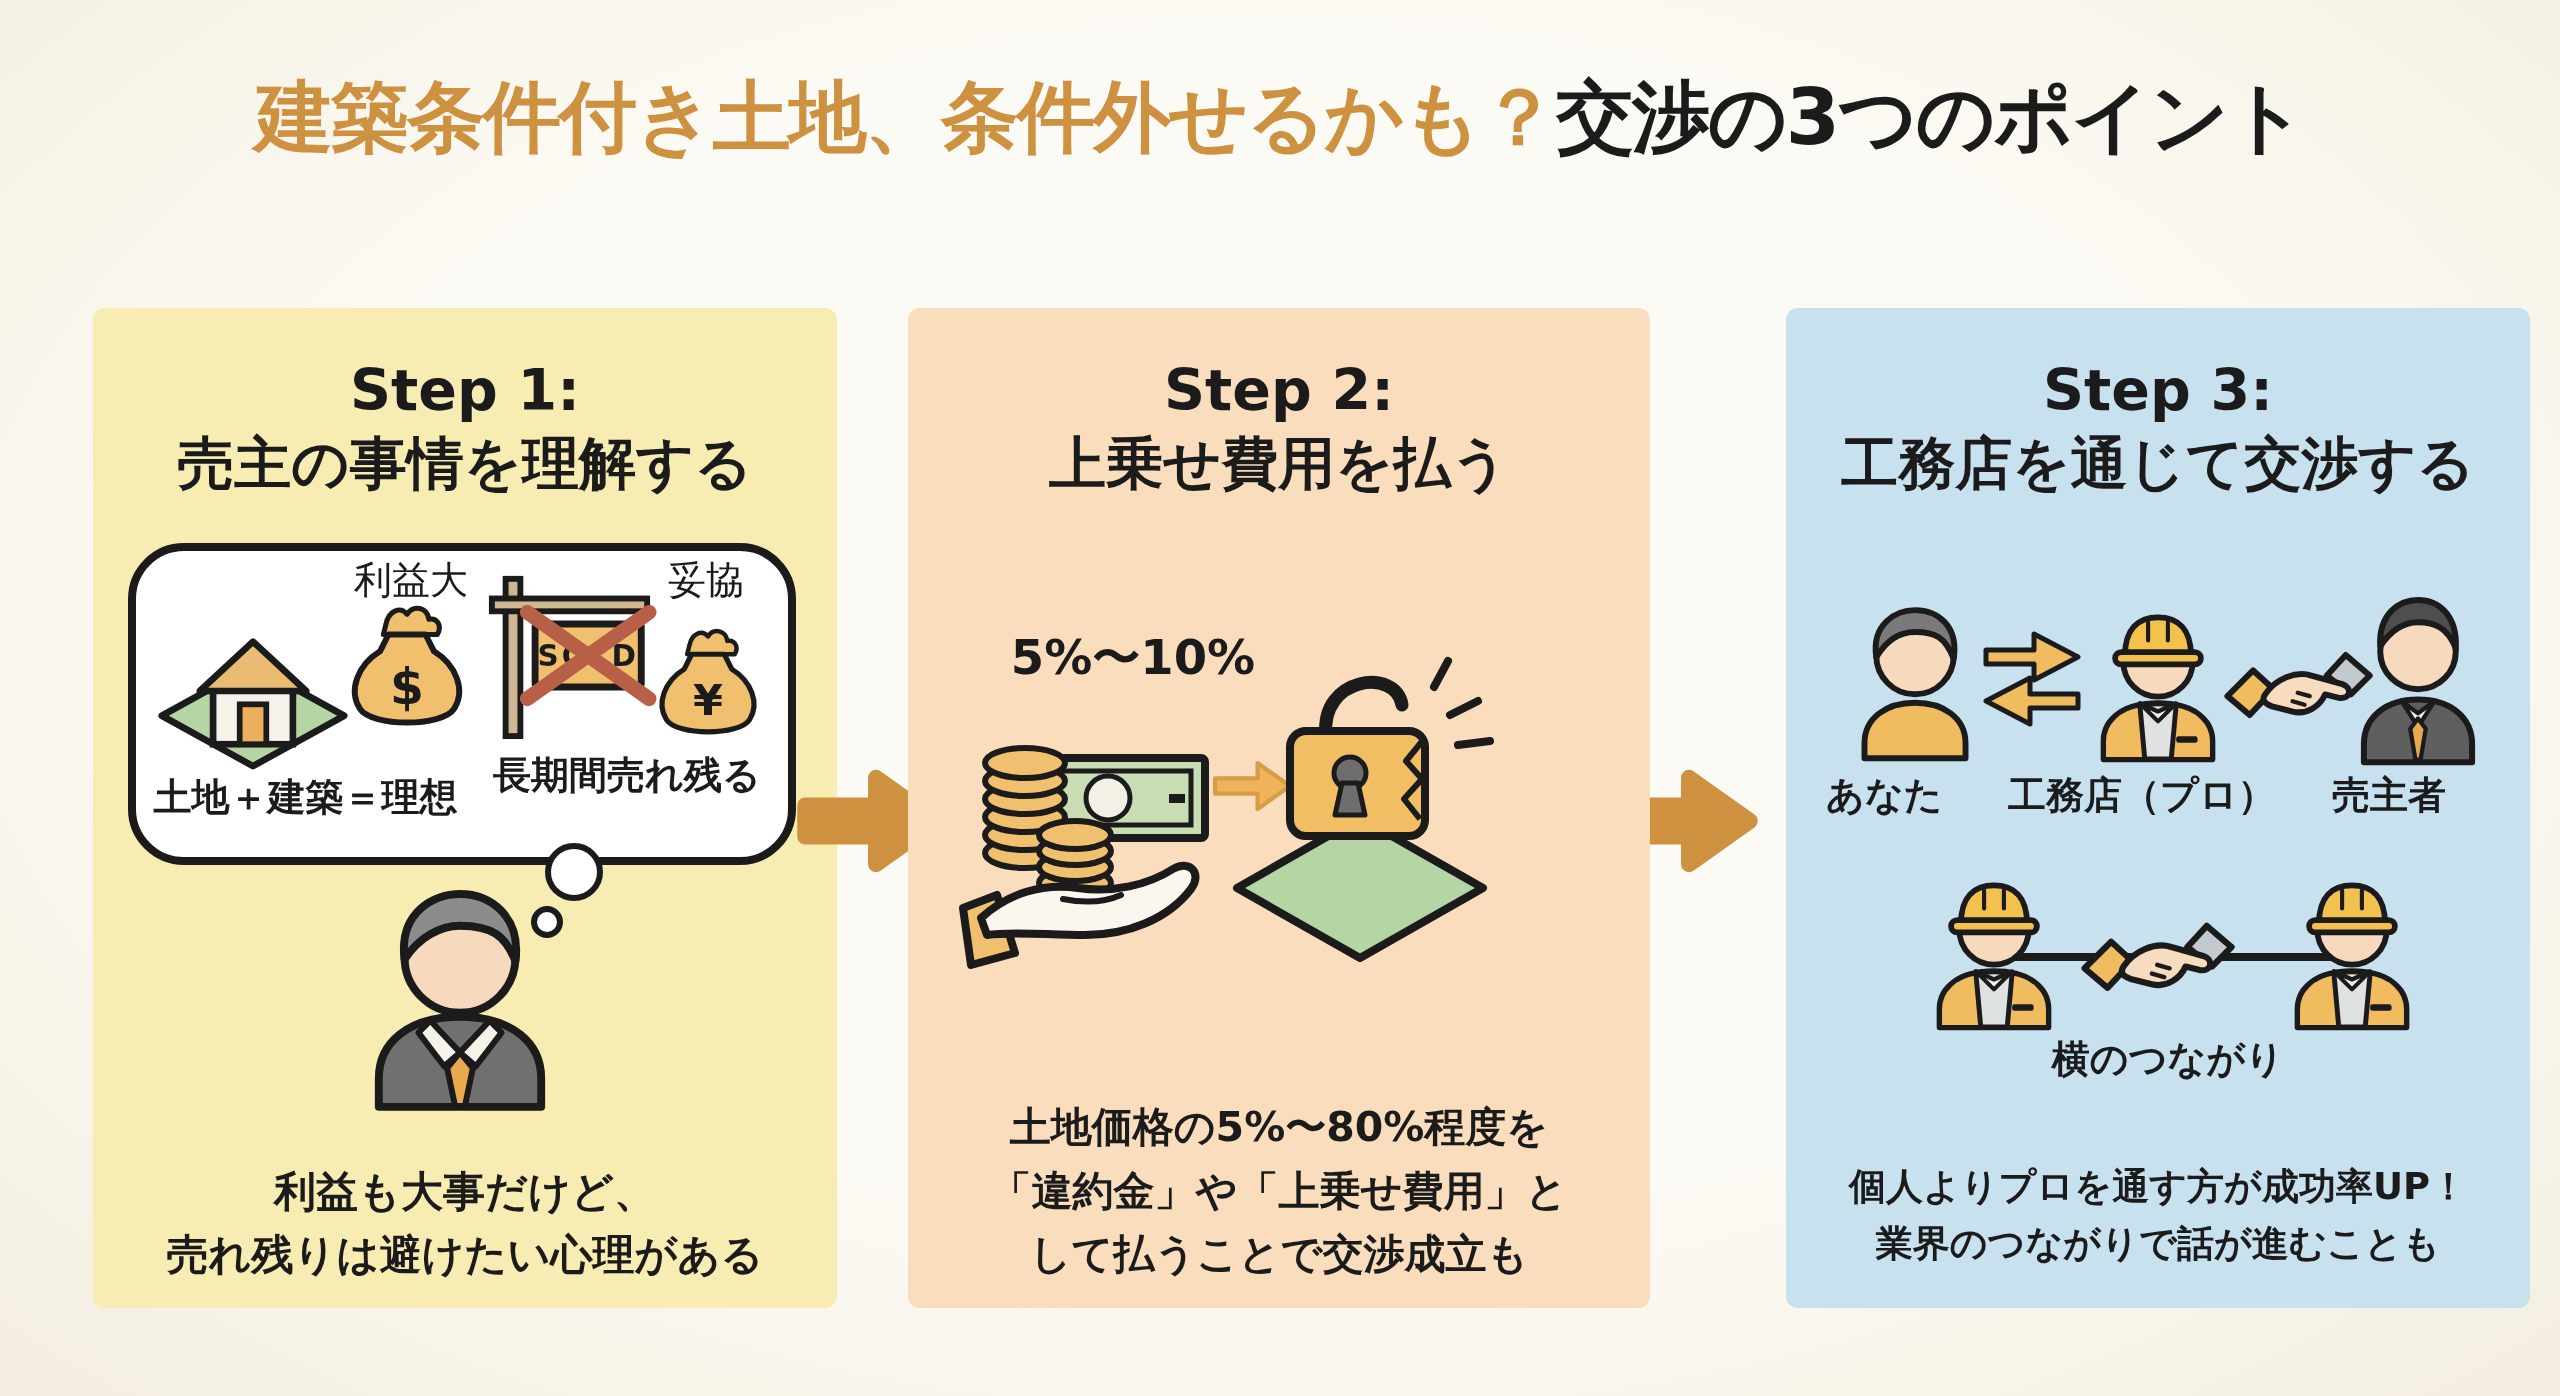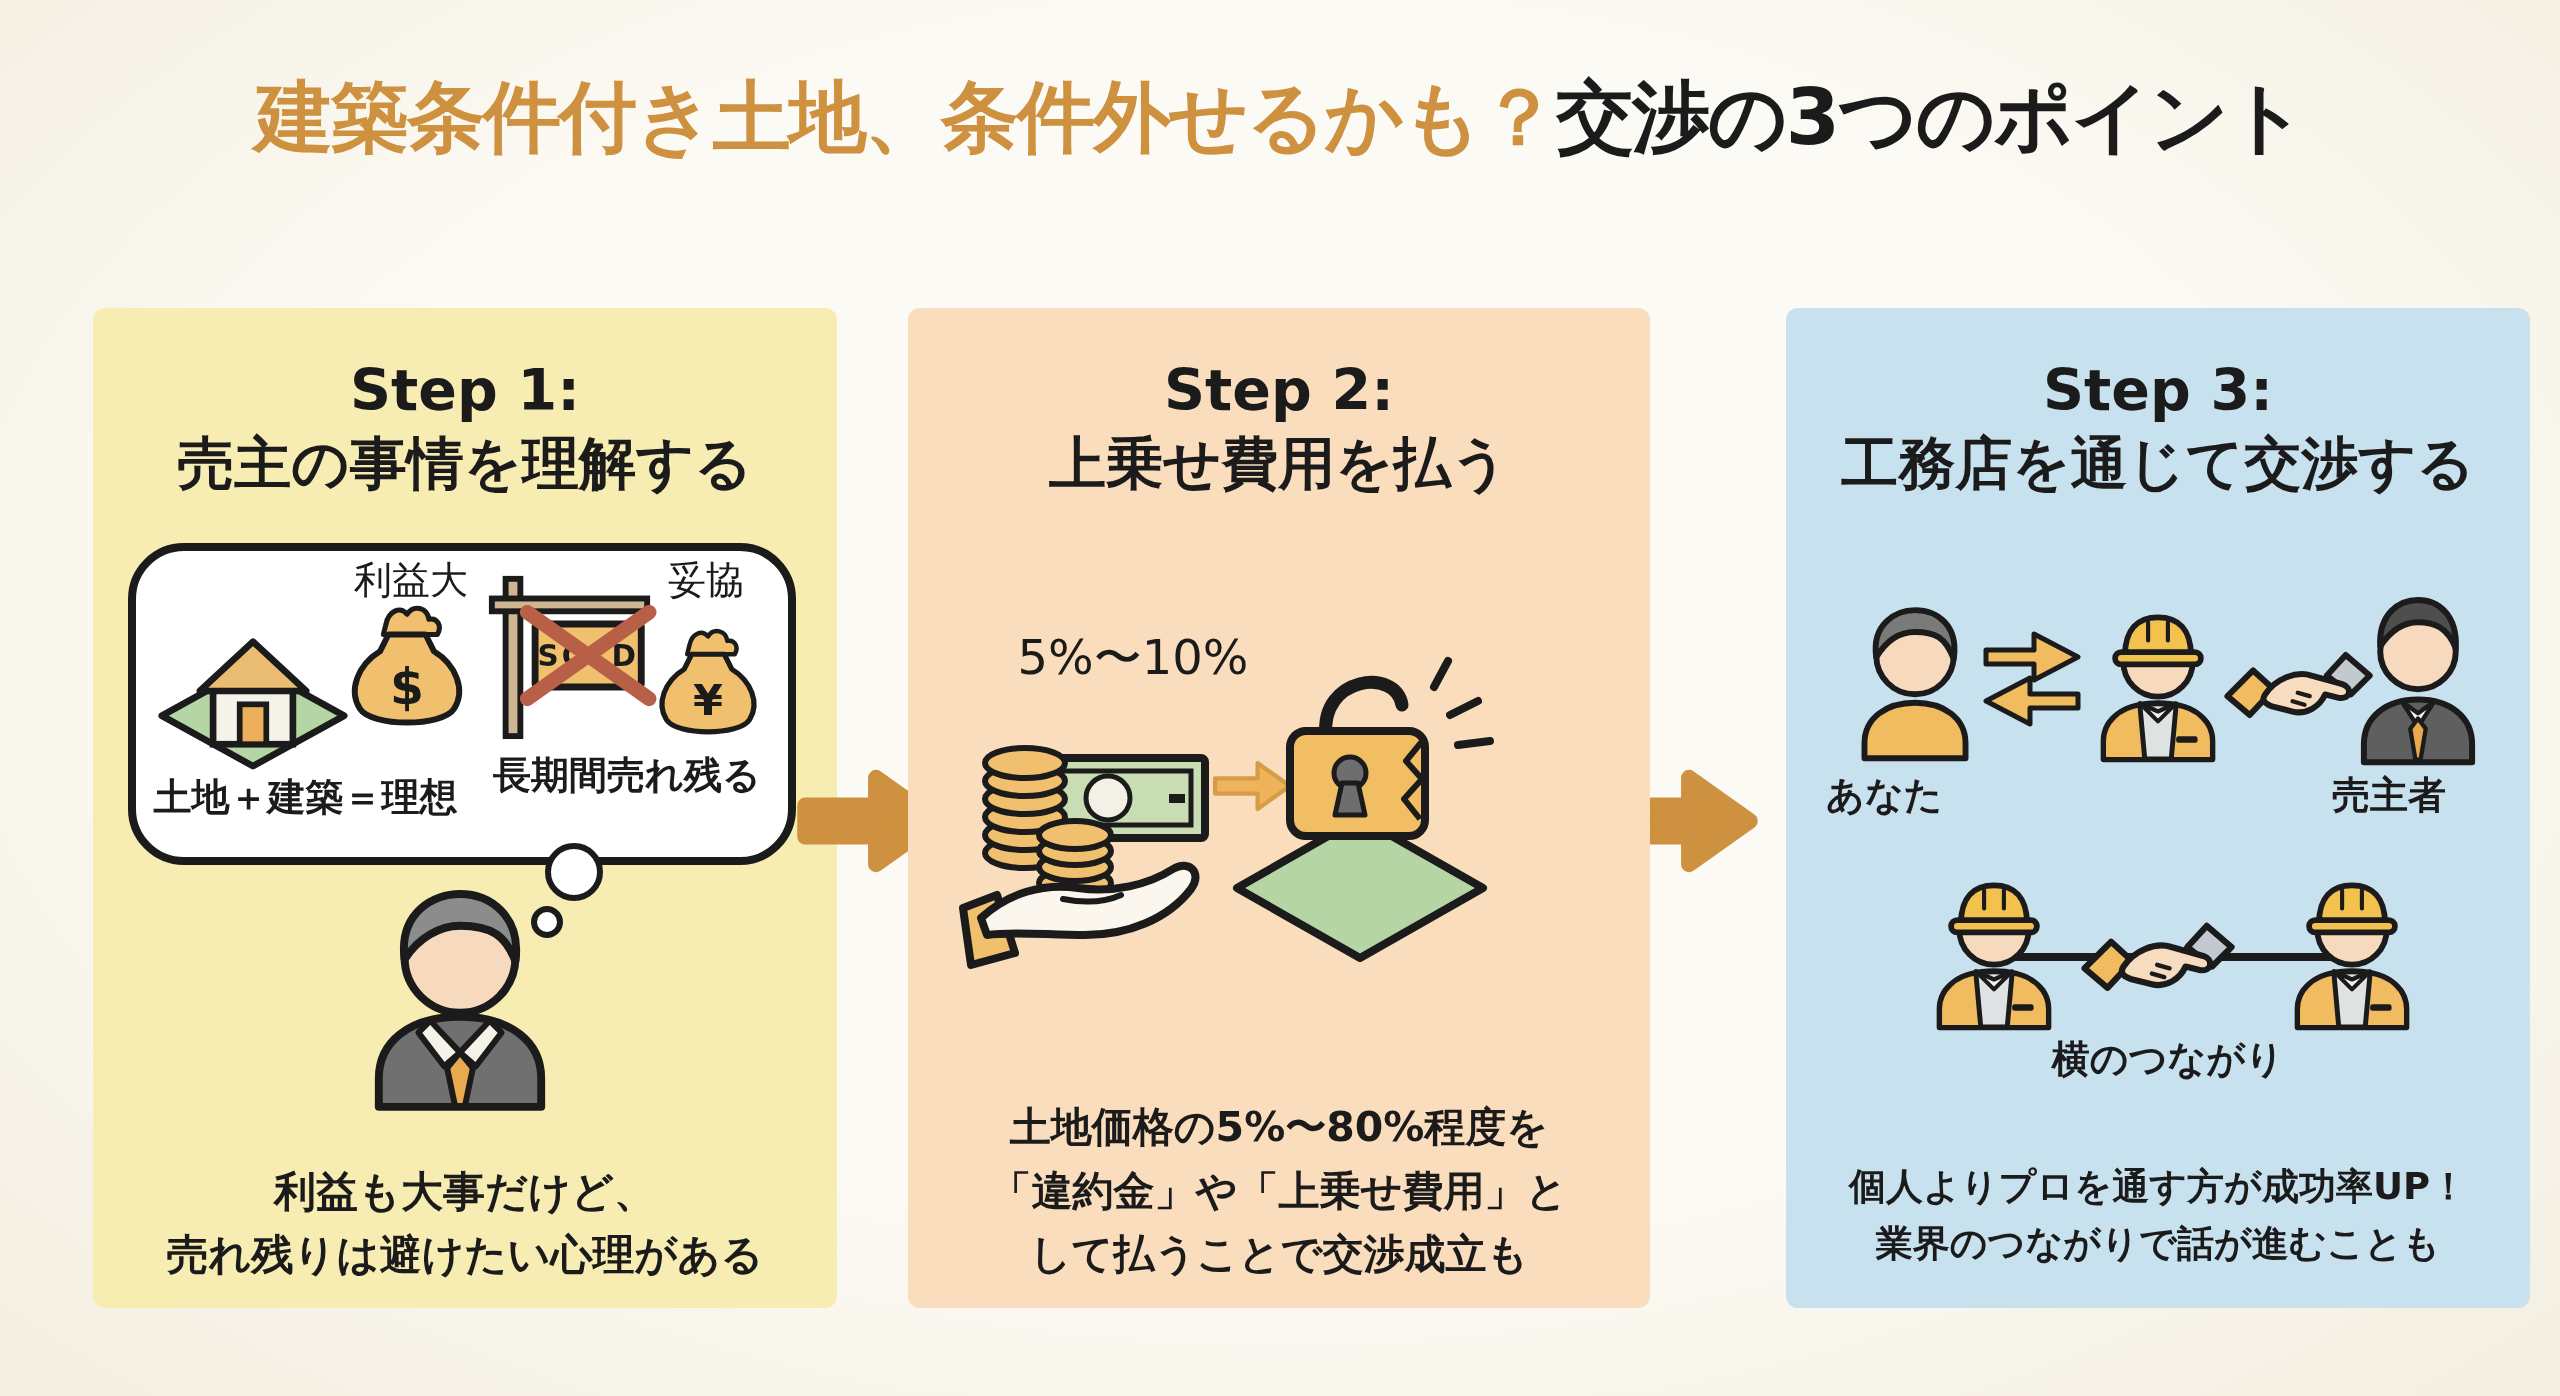--- a/index.html
+++ b/index.html
@@ -38,21 +38,21 @@
   .svg-sold{position:absolute;left:348px;top:14px;width:172px;height:182px}
   .svg-bag-y{position:absolute;left:520px;top:72px;width:104px;height:119px}
   .tail-circle{position:absolute;background:#fff;border:6px solid var(--text-dark);border-radius:50%;z-index:3}
   .c1{left:452px;top:535px;width:58px;height:58px}
   .c2{left:438px;top:598px;width:32px;height:32px}
   .svg-businessman{position:absolute;left:268px;top:568px;width:198px;height:233px;z-index:1}
   .panel-caption{position:absolute;left:10px;right:10px;text-align:center;font-weight:bold;color:var(--text-dark)}
   .p1cap{top:852px;font-size:42px;line-height:1.5}
   
   .percent-label{position:absolute;left:60px;top:318px;width:330px;text-align:center;
-    font-size:48px;font-weight:normal}
+    font-size:48px;font-weight:bold}
   .svg-moneyhand{position:absolute;left:55px;top:395px;width:255px;height:270px}
   .svg-smallarrow{position:absolute;left:302px;top:448px;width:85px;height:60px}
   .svg-lockgroup{position:absolute;left:320px;top:335px;width:265px;height:330px}
   .p2cap{top:788px;font-size:41px;line-height:1.55}
   
   .actor{position:absolute}
   .svg-you{left:70px;top:292px;width:118px;height:160px}
   .svg-dblarrow{left:196px;top:316px;width:100px;height:110px}
   .svg-builder1{left:306px;top:288px;width:132px;height:165px}
   .svg-handshake1{left:438px;top:330px;width:150px;height:106px}
@@ -243,20 +243,21 @@
 
     <svg class="actor svg-seller" viewBox="0 0 150 205">
       <path d="M12,203 L12,182 C12,150 38,130 75,130 C112,130 138,150 138,182 L138,203 Z" fill="#5F5F5F" stroke="#1B1B1B" stroke-width="7" stroke-linejoin="round"></path>
       <polygon points="56,132 75,162 94,132 75,146" fill="#F5F2EA" stroke="#1B1B1B" stroke-width="5" stroke-linejoin="round"></polygon>
       <polygon points="75,152 84,164 78,200 72,200 66,164" fill="#E9A94F" stroke="#1B1B1B" stroke-width="5" stroke-linejoin="round"></polygon>
       <circle cx="75" cy="74" r="44" fill="#F7D9BE" stroke="#1B1B1B" stroke-width="7"></circle>
       <path d="M31,68 C29,30 53,14 75,14 C99,14 121,32 119,70 C109,46 95,40 75,40 C57,40 43,50 31,68 Z" fill="#4E4E4E" stroke="#1B1B1B" stroke-width="7" stroke-linejoin="round"></path>
     </svg>
 
     <div class="actor-label al-you">あなた</div>
+    <div class="actor-label al-builder">工務店（プロ）</div>
     <div class="actor-label al-seller">売主者</div>
 
     <div class="net-line"></div>
 
     <svg class="actor svg-builder2a" viewBox="0 0 160 200">
       <path d="M14,198 L14,176 C14,148 40,130 80,130 C120,130 146,148 146,176 L146,198 Z" fill="#DFE2E2" stroke="#1B1B1B" stroke-width="7" stroke-linejoin="round"></path>
       <path d="M14,198 L14,176 C14,152 34,136 58,132 L64,198 Z" fill="#F1BB5F" stroke="#1B1B1B" stroke-width="6" stroke-linejoin="round"></path>
       <path d="M146,198 L146,176 C146,152 126,136 102,132 L96,198 Z" fill="#F1BB5F" stroke="#1B1B1B" stroke-width="6" stroke-linejoin="round"></path>
       <rect x="102" y="170" width="26" height="8" rx="3" fill="#1B1B1B"></rect>
       <polygon points="58,130 80,152 102,130 80,140" fill="#F5F2EA" stroke="#1B1B1B" stroke-width="5" stroke-linejoin="round"></polygon>

